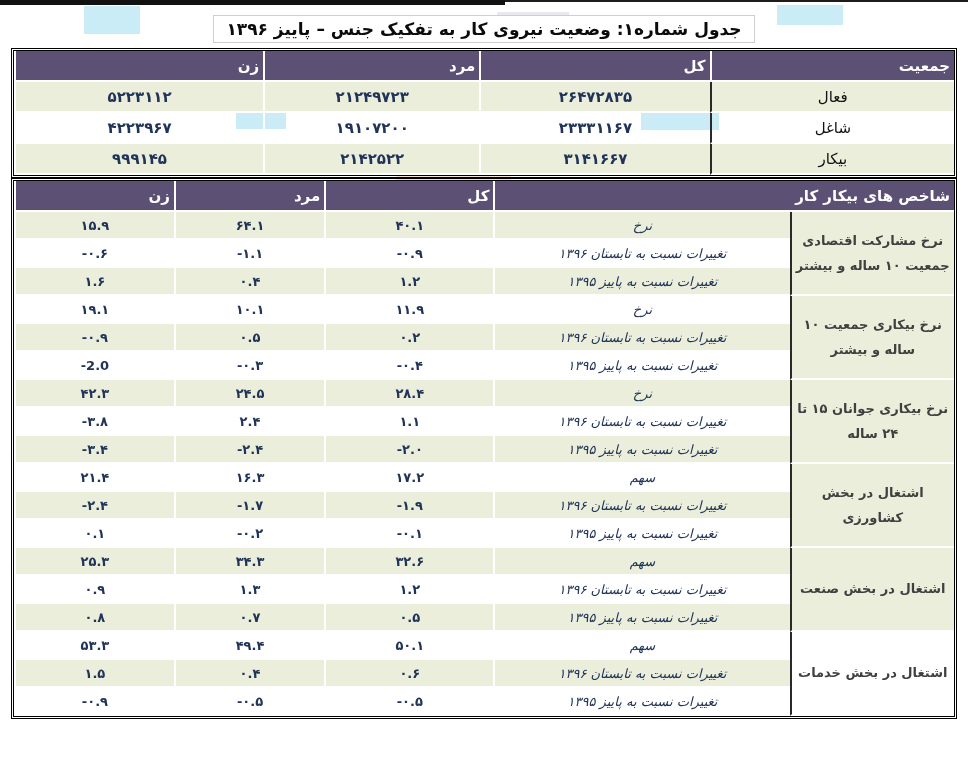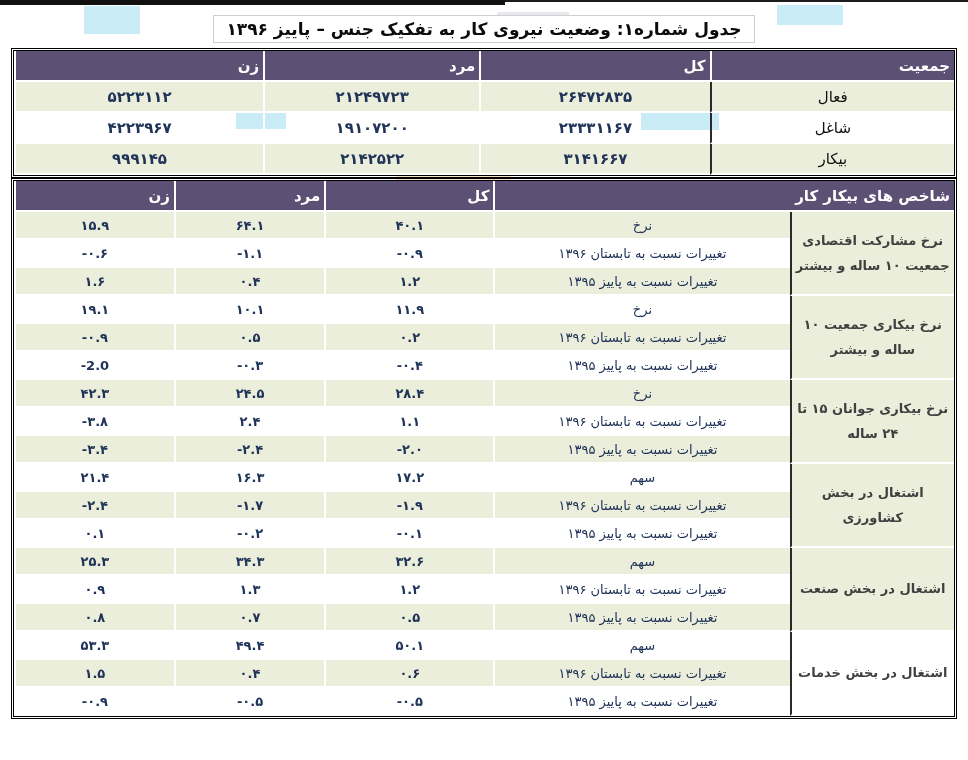--- a/index.html
+++ b/index.html
@@ -52,21 +52,21 @@
   tr.w td{background:transparent;}
   td.glabel-g{background:var(--row-alt-bg,#eaeeda) !important;}
   td.glabel-w{background:transparent !important;}
 
   .t1 td{height:27px;font-size:15px;}
   .t2 td{height:24px;font-size:13px;}
 
   .num{direction:ltr;color:var(--number-text,#203358);font-weight:bold;}
   .t1 .num{font-size:15px;letter-spacing:1.5px;}
   .rowlabel{color:#101010;font-size:15px;}
-  .measure{color:var(--number-text,#203358);font-size:13px;}
+  .measure{color:var(--number-text,#203358);font-size:13px;font-style:italic;}
   .grouplabel{
     font-weight:bold;color:#404040;font-size:13.5px;line-height:1.95;
     border-left:2px solid #2a2a2a !important;
   }
   .t1 .rowlabel{border-left:2px solid #2a2a2a !important;}
 
   .footnote{
     margin:3px 14px 0 0;text-align:right;
     font-size:12px;color:#1e1e1e;
   }

